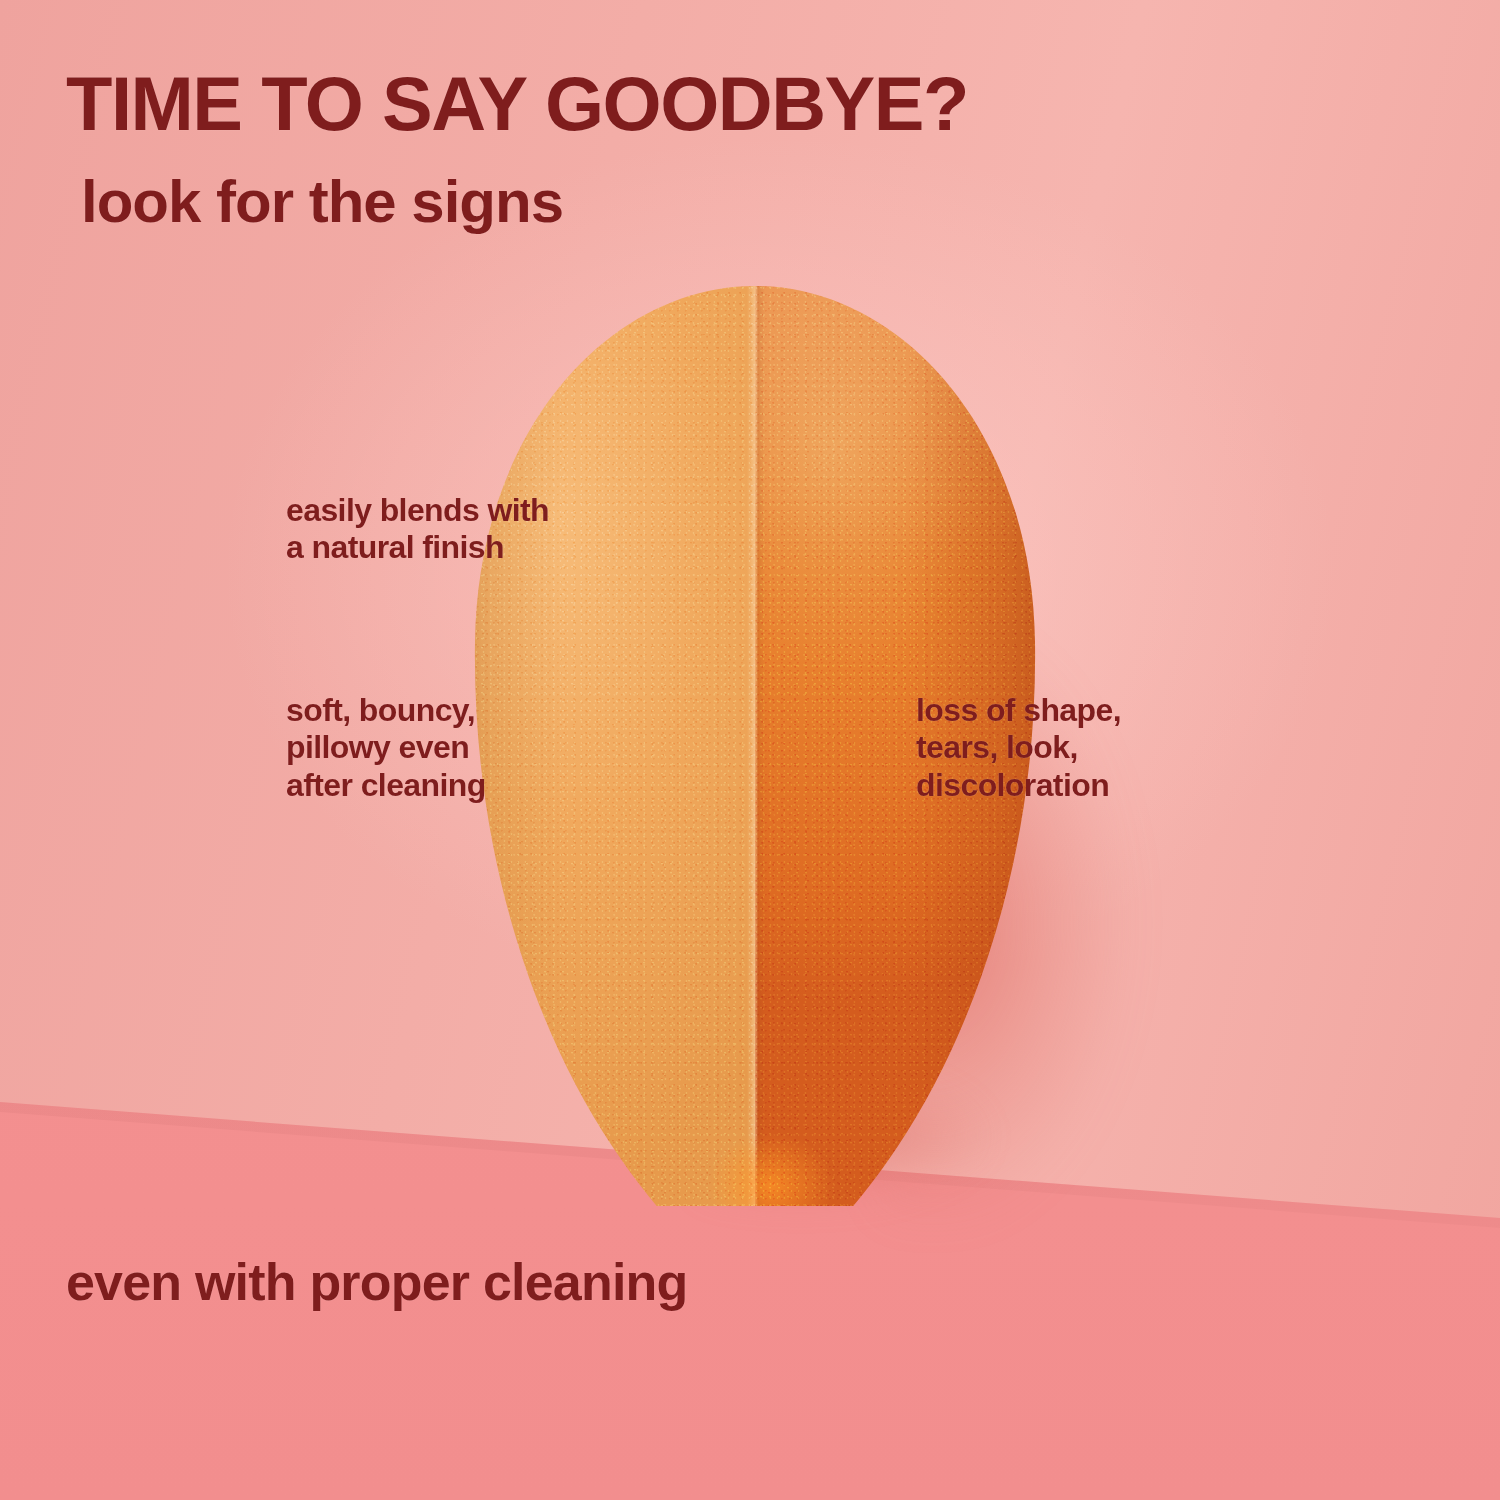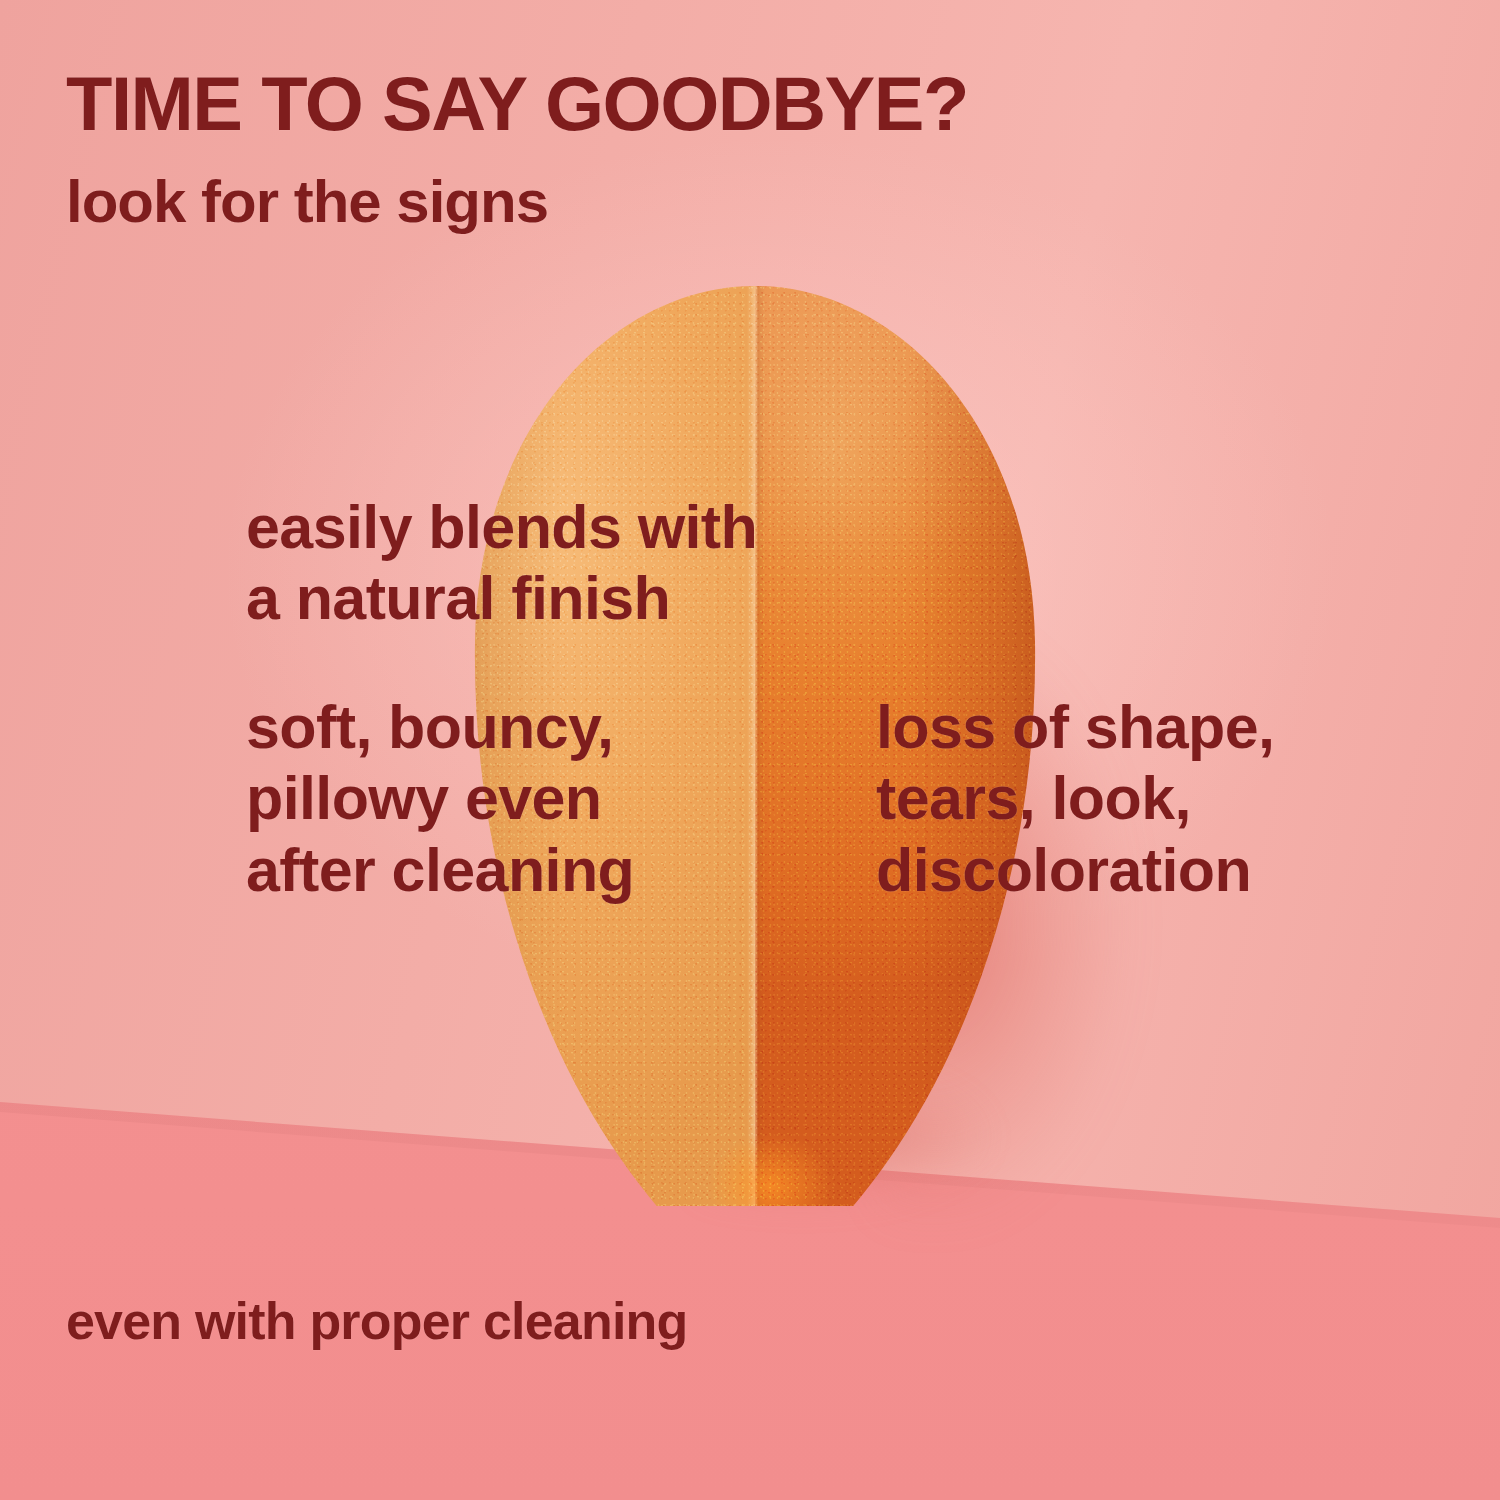--- a/index.html
+++ b/index.html
@@ -148,46 +148,46 @@
   }
   #headline {
     left: 66px;
     top: 66px;
     font-size: 76px;
     font-weight: bold;
     letter-spacing: -1.5px;
     line-height: 1.0;
   }
   #subheadline {
-    left: 66px;
+    left: 81px;
     top: 172px;
     font-size: 60px;
     font-weight: bold;
     letter-spacing: -1px;
     line-height: 1.0;
   }
   .callout {
-    font-size: 61px;
+    font-size: 32px;
     font-weight: bold;
     line-height: 1.17;
     letter-spacing: -0.6px;
+    margin-left: 40px;
   }
   #callout-blend     { left: 246px;  top: 492px; }
   #callout-soft      { left: 246px;  top: 692px; }
   #callout-loss      { left: 876px;  top: 692px; }
   #callout-bounce    { left: 876px;  top: 948px; }
 
   #footer-line1 {
     left: 66px;
     top: 1256px;
     font-size: 52px;
     font-weight: bold;
     letter-spacing: -0.8px;
     line-height: 1.0;
-    margin-top: 39px;
   }
   #footer-line2 {
     left: 66px;
     top: 1330px;
     font-size: 62px;
     font-weight: bold;
     letter-spacing: -1px;
     line-height: 1.12;
   }
 </style>

